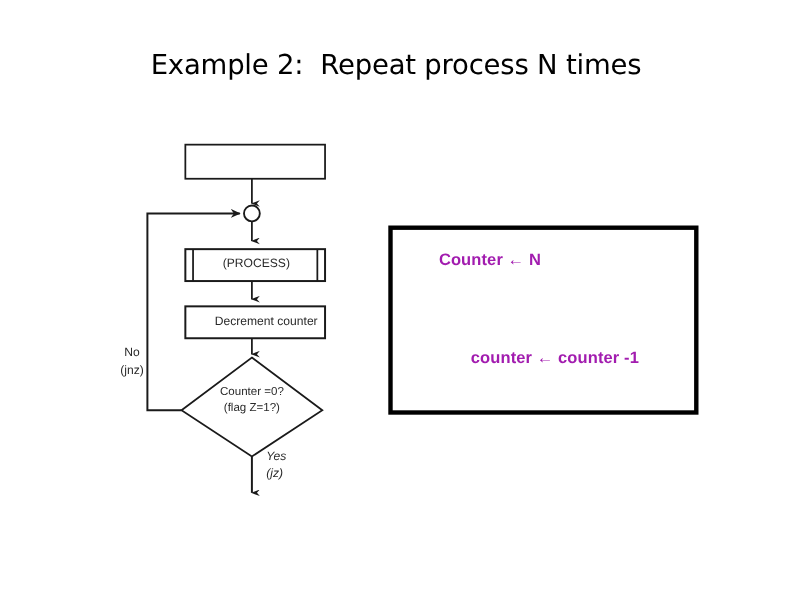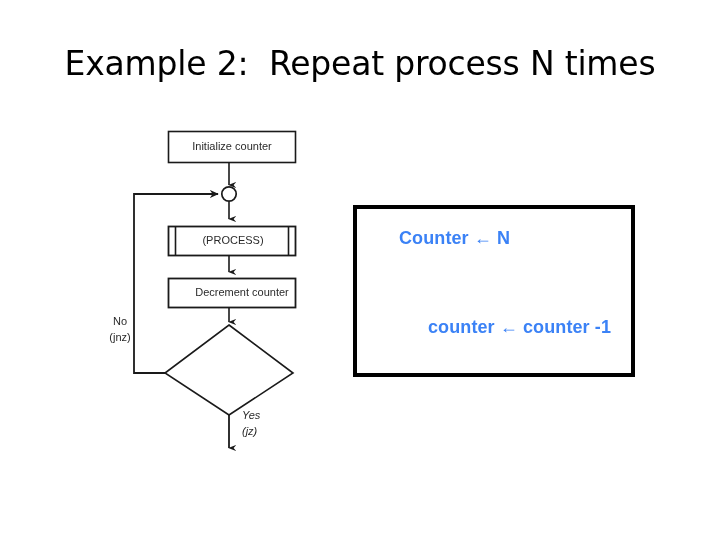--- a/index.html
+++ b/index.html
@@ -17,21 +17,21 @@
   }
 
   
   #slide-title {
     position: absolute;
     left: 0;
     top: 44px;
     width: 720px;
     text-align: center;
     font-family: "DejaVu Sans", sans-serif;
-    font-size: 33px;
+    font-size: 25px;
     font-weight: 400;
     letter-spacing: -0.2px;
     color: #000000;
     white-space: pre;
   }
 
   
   #flowchart {
     position: absolute;
     left: 0;
@@ -73,23 +73,23 @@
     top: 205px;
     width: 282px;
     height: 172px;
     box-sizing: border-box;
     border: 4px solid #000000;
     background: #ffffff;
   }
   .code-line {
     position: absolute;
     font-family: "Liberation Sans", sans-serif;
-    font-size: 18px;
+    font-size: 15px;
     font-weight: 700;
-    color: #3b82f6;
+    color: #a21caf;
     white-space: pre;
     letter-spacing: 0.1px;
   }
   #code-line-0 { left: 42px;  top: 19px; }
   #code-line-1 { left: 2px;   top: 61px; }
   #code-line-2 { left: 71px;  top: 108px; }
   #code-line-3 { left: 71px;  top: 150px; }
 </style>
 </head>
 <body>
@@ -126,26 +126,27 @@
 
     <rect x="168.5" y="278.5" width="127" height="29" fill="#ffffff" stroke="#1a1a1a" stroke-width="1.8"></rect>
 
     <line x1="229" y1="307.5" x2="229" y2="322" stroke="#1a1a1a" stroke-width="1.6" marker-end="url(#arrowDown)"></line>
 
     <polygon points="229,325 293,373 229,415 165,373" fill="#ffffff" stroke="#1a1a1a" stroke-width="1.6"></polygon>
 
     <line x1="229" y1="415" x2="229" y2="448" stroke="#1a1a1a" stroke-width="1.8" marker-end="url(#arrowDown)"></line>
   </svg>
 
-  <div class="fc-text" id="txt-initialize">Initialize counter</div>
 
   <div class="fc-text" id="txt-process">(PROCESS)</div>
 
   <div class="fc-text" id="txt-decrement">Decrement counter</div>
 
+  <div class="fc-text small" id="txt-condition">Counter =0?
+(flag Z=1?)</div>
 
   <div class="fc-text" id="txt-no">No
 (jnz)</div>
 
   <div class="fc-text" id="txt-yes">Yes
 (jz)</div>
 </div>
 
 <div id="code-box">
   <div class="code-line" id="code-line-0">Counter ← N</div>

